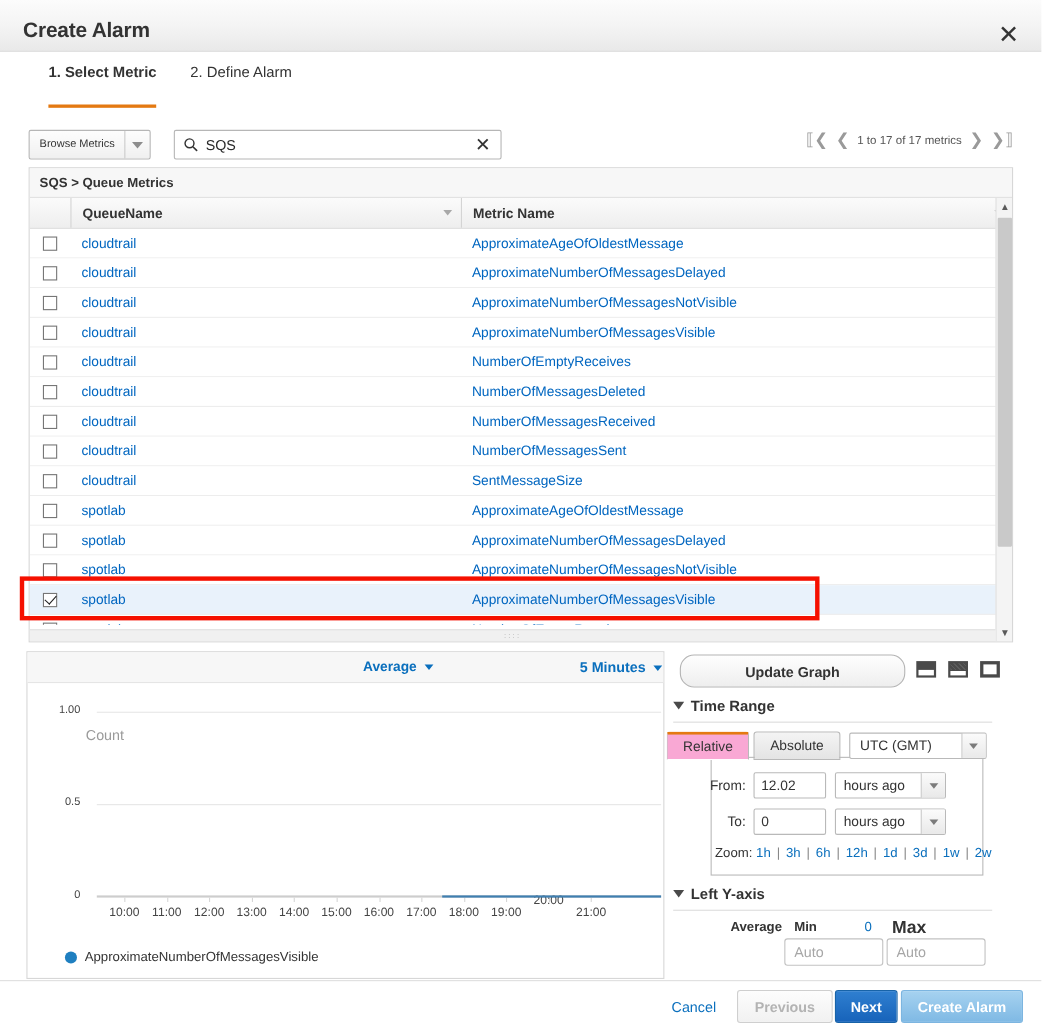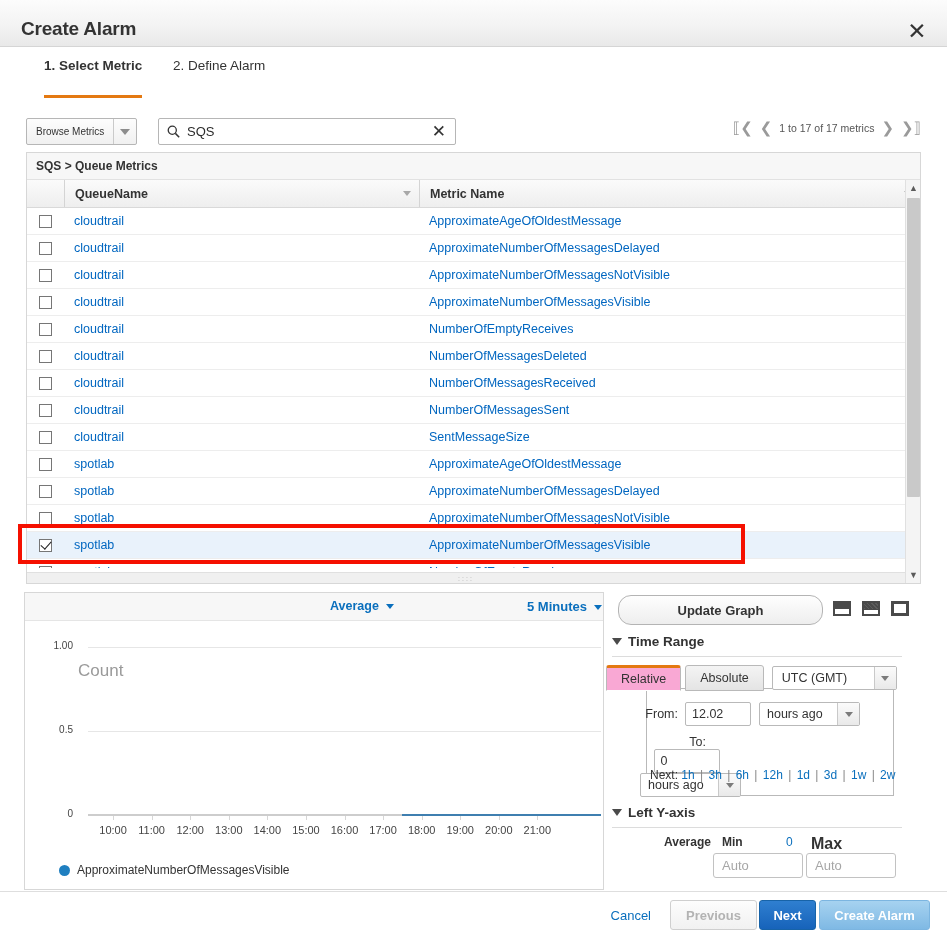--- a/index.html
+++ b/index.html
@@ -194,21 +194,21 @@
   .mini-caret {
     display: inline-block; margin-left: 7px;
     width: 0; height: 0; border-left: 4px solid transparent;
     border-right: 4px solid transparent; border-top: 5px solid #0a6fbd;
     vertical-align: middle;
   }
   .chart-area { position: relative; height: 268px; }
   .y-label {
     position: absolute; font-size: 10px; color: #444; text-align: right; width: 40px;
   }
-  .y-unit { position: absolute; left: 53px; top: 40px; font-size: 17px; color: #9a9a9a; }
+  .y-unit { position: absolute; left: 53px; top: 40px; font-size: 13px; color: #9a9a9a; }
   .gridline { position: absolute; left: 63px; width: 513px; height: 1px; background: #e6e6e6; }
   .axis-line { position: absolute; left: 63px; width: 513px; height: 2px; background: #cdcdcd; }
   .tick { position: absolute; width: 1px; height: 4px; background: #d6d6d6; }
   .x-label { position: absolute; font-size: 11px; color: #444; text-align: center; width: 40px; }
   .data-line { position: absolute; height: 2px; background: #3f7fb0; }
   .legend { position: absolute; left: 34px; bottom: 12px; display: flex; align-items: center; }
   .legend-dot { width: 11px; height: 11px; border-radius: 50%; background: #1f7fc0; margin-right: 7px; }
   .legend-txt { font-size: 12px; color: #333; }
 
   
@@ -536,21 +536,21 @@
         <div class="x-label" style="left: 260.929px; top: 203px;">15:00</div>
         <div class="tick" style="left: 319.5px; top: 195px;"></div>
         <div class="x-label" style="left: 299.5px; top: 203px;">16:00</div>
         <div class="tick" style="left: 358.071px; top: 195px;"></div>
         <div class="x-label" style="left: 338.071px; top: 203px;">17:00</div>
         <div class="tick" style="left: 396.643px; top: 195px;"></div>
         <div class="x-label" style="left: 376.643px; top: 203px;">18:00</div>
         <div class="tick" style="left: 435.214px; top: 195px;"></div>
         <div class="x-label" style="left: 415.214px; top: 203px;">19:00</div>
         <div class="tick" style="left: 473.786px; top: 195px;"></div>
-        <div class="x-label" style="left: 453.786px; top: 203px;">20:00</div>
+        <div class="x-label" style="left: 453.786px; top: 192px;">20:00</div>
         <div class="tick" style="left: 512.357px; top: 195px;"></div>
         <div class="x-label" style="left: 492.357px; top: 203px;">21:00</div>
         <div class="data-line" style="left: 377.357px; width: 198.643px; top: 193px; background: rgb(63, 127, 176);"></div>
       </div>
   </div>
 
   <div class="right-panel">
     <div class="update-graph">Update Graph</div>
     <div class="layout-icons">
       <div class="lay-ico a"></div>
@@ -581,33 +581,33 @@
     <span class="fr-label">From:</span>
     <input class="fr-input" value="12.02" style="">
     <span class="fr-select">
       <span>hours ago</span>
       <span class="sel-arrow">
           <span class="sel-chev"></span>
         </span>
     </span>
   </div>
 
-  <div class="field-row" style="left:632px; top:735px;flex-direction:column;">
+  <div class="field-row" style="left:632px; top:735px;">
     <span class="fr-label">To:</span>
     <input class="fr-input" value="0" style="">
     <span class="fr-select">
       <span>hours ago</span>
       <span class="sel-arrow">
           <span class="sel-chev"></span>
         </span>
     </span>
   </div>
 
   <div class="zoom-row">
-    <span>Next:</span>
+    <span>Zoom:</span>
     <span id="zoom-links"><a>1h</a><span class="sep"> | </span><a>3h</a><span class="sep"> | </span><a>6h</a><span class="sep"> | </span><a>12h</a><span class="sep"> | </span><a>1d</a><span class="sep"> | </span><a>3d</a><span class="sep"> | </span><a>1w</a><span class="sep"> | </span><a>2w</a></span>
   </div>
 
   <div class="section-head" style="left:612px; top:805px;">
     <span class="tri-down"></span><span>Left Y-axis</span>
   </div>
   <div class="sec-rule" style="left:612px; top:827px; width:290px;"></div>
 
   <div class="limits-label">Average</div>
   <div class="min-label">Min</div>

